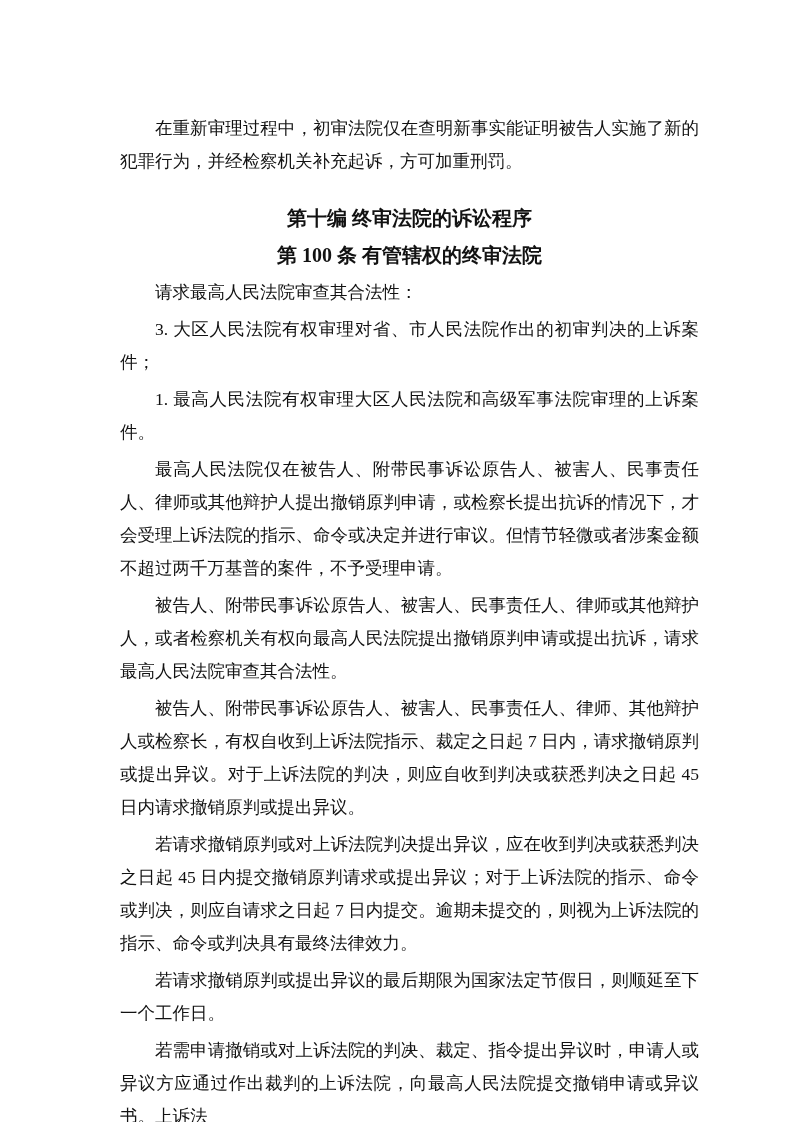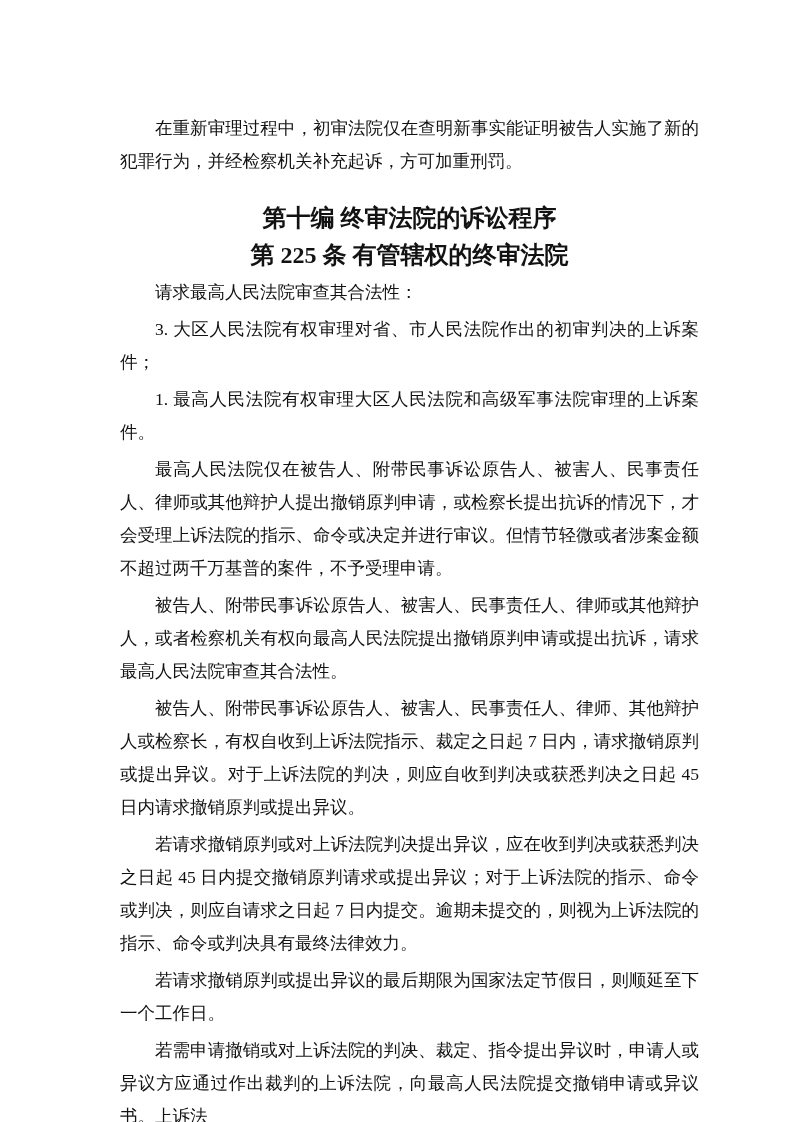--- a/index.html
+++ b/index.html
@@ -21,21 +21,21 @@
     width: 587px;
   }
   .para {
     font-size: 17.5px;
     line-height: 33px;
     text-align: justify;
     text-align-last: left;
     text-indent: 2em;
   }
   .heading {
-    font-size: 24px;
+    font-size: 20px;
     font-weight: bold;
     line-height: 33px;
     text-align: center;
   }
   .part-heading {
     margin-top: 24px;
   }
   .page-number {
     position: absolute;
     top: 1030px;
@@ -47,21 +47,21 @@
     color: #222222;
   }
 </style>
 </head>
 <body>
 
 <div class="page">
   <div class="content">
     <p class="para">在重新审理过程中，初审法院仅在查明新事实能证明被告人实施了新的犯罪行为，并经检察机关补充起诉，方可加重刑罚。</p>
     <h2 class="heading part-heading">第十编 终审法院的诉讼程序</h2>
-    <h3 class="heading">第 225 条 有管辖权的终审法院</h3>
+    <h3 class="heading">第 100 条 有管辖权的终审法院</h3>
     <p class="para">请求最高人民法院审查其合法性：</p>
     <p class="para">3. 大区人民法院有权审理对省、市人民法院作出的初审判决的上诉案件；</p>
     <p class="para">1. 最高人民法院有权审理大区人民法院和高级军事法院审理的上诉案件。</p>
     <p class="para">最高人民法院仅在被告人、附带民事诉讼原告人、被害人、民事责任人、律师或其他辩护人提出撤销原判申请，或检察长提出抗诉的情况下，才会受理上诉法院的指示、命令或决定并进行审议。但情节轻微或者涉案金额不超过两千万基普的案件，不予受理申请。</p>
     <p class="para">被告人、附带民事诉讼原告人、被害人、民事责任人、律师或其他辩护人，或者检察机关有权向最高人民法院提出撤销原判申请或提出抗诉，请求最高人民法院审查其合法性。</p>
     <p class="para">被告人、附带民事诉讼原告人、被害人、民事责任人、律师、其他辩护人或检察长，有权自收到上诉法院指示、裁定之日起 7 日内，请求撤销原判或提出异议。对于上诉法院的判决，则应自收到判决或获悉判决之日起 45 日内请求撤销原判或提出异议。</p>
     <p class="para">若请求撤销原判或对上诉法院判决提出异议，应在收到判决或获悉判决之日起 45 日内提交撤销原判请求或提出异议；对于上诉法院的指示、命令或判决，则应自请求之日起 7 日内提交。逾期未提交的，则视为上诉法院的指示、命令或判决具有最终法律效力。</p>
     <p class="para">若请求撤销原判或提出异议的最后期限为国家法定节假日，则顺延至下一个工作日。</p>
     <p class="para">若需申请撤销或对上诉法院的判决、裁定、指令提出异议时，申请人或异议方应通过作出裁判的上诉法院，向最高人民法院提交撤销申请或异议书。上诉法</p>
   </div>

